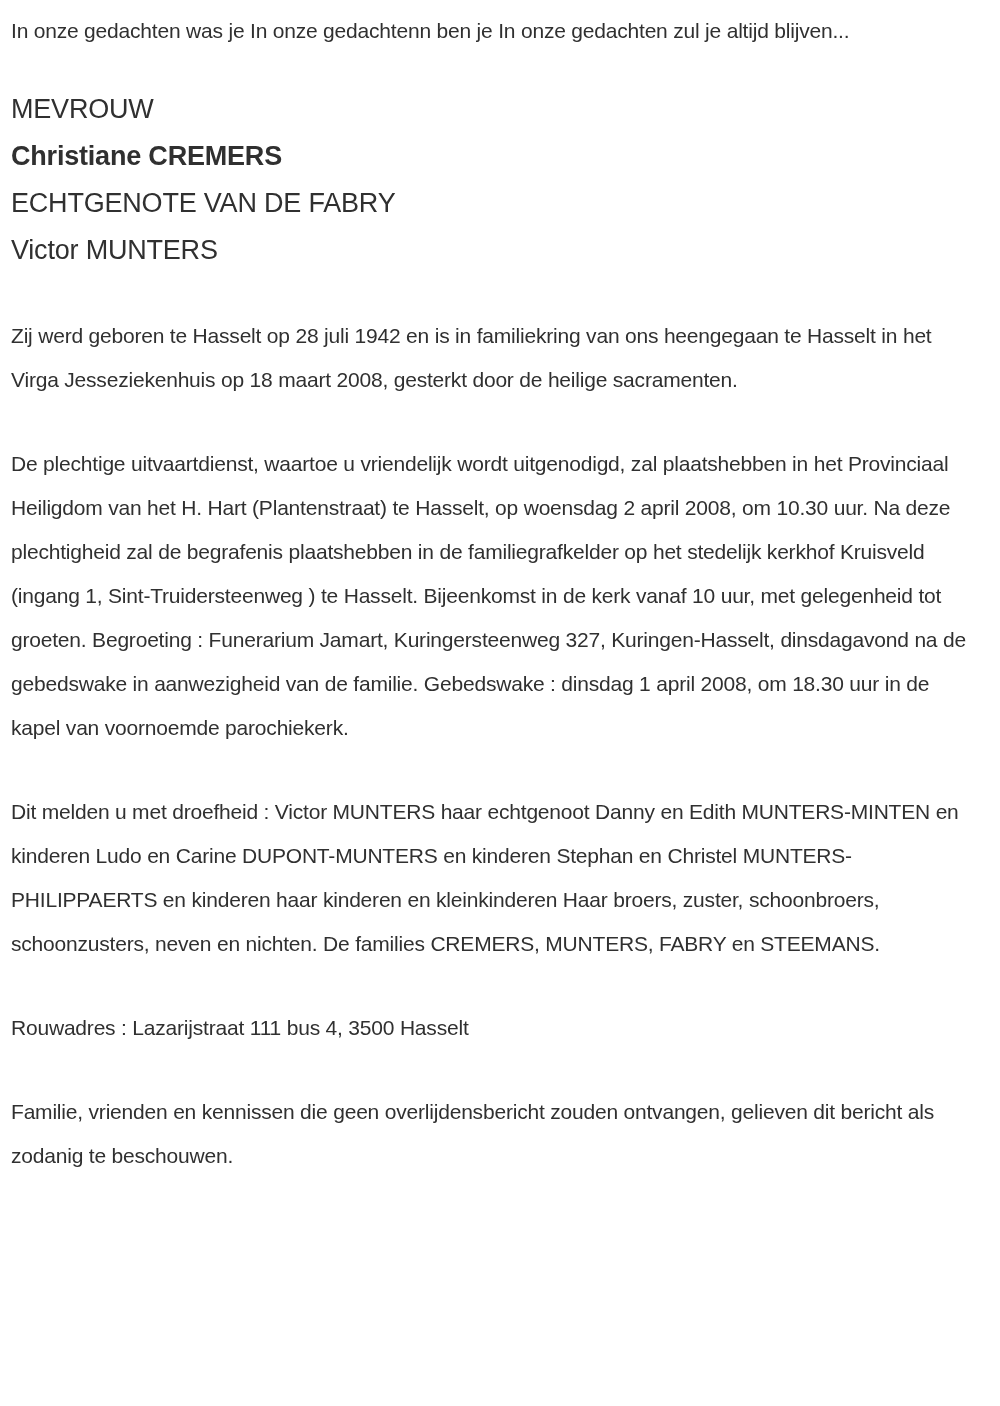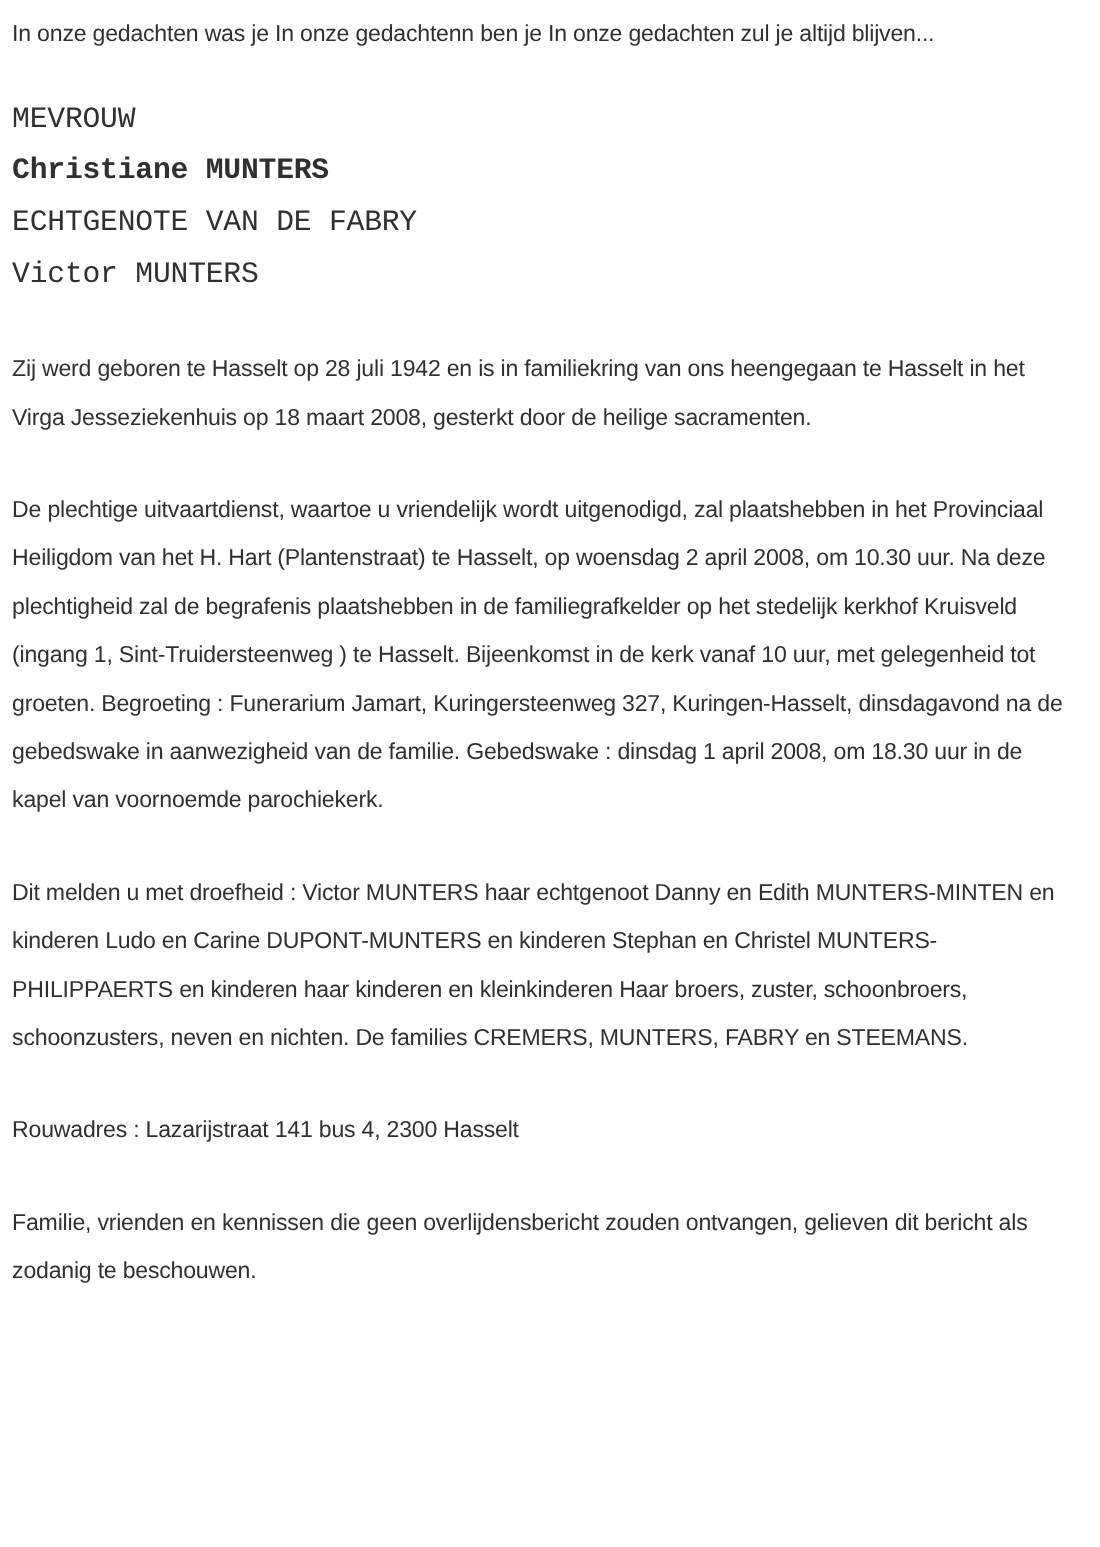--- a/index.html
+++ b/index.html
@@ -26,49 +26,48 @@
     font-weight: 400;
   }
   .deceased-header {
     margin: 0 0 48px 0;
   }
   .deceased-header .hline {
     margin: 0 0 15px 0;
     font-size: 27px;
     line-height: 32px;
     letter-spacing: -0.2px;
-    font-family: Liberation Mono, monospace;
   }
   .deceased-header .hline:last-child {
     margin-bottom: 16px;
   }
   .bold {
     font-weight: 700;
   }
   .last {
     margin-bottom: 16px;
   }
 </style>
 </head>
 <body style="color: rgb(48, 48, 48); background: rgb(255, 255, 255);">
 
 <main class="document">
 
   <p class="para">In onze gedachten was je In onze gedachtenn ben je In onze gedachten zul je altijd blijven...</p>
 
   <section class="deceased-header">
     <p class="hline">MEVROUW</p>
-    <p class="hline bold">Christiane MUNTERS</p>
+    <p class="hline bold">Christiane CREMERS</p>
     <p class="hline">ECHTGENOTE VAN DE FABRY</p>
     <p class="hline">Victor MUNTERS</p>
   </section>
 
   <p class="para">Zij werd geboren te Hasselt op 28 juli 1942 en is in familiekring van ons heengegaan te Hasselt in het Virga Jesseziekenhuis op 18 maart 2008, gesterkt door de heilige sacramenten.</p>
 
   <p class="para">De plechtige uitvaartdienst, waartoe u vriendelijk wordt uitgenodigd, zal plaatshebben in het Provinciaal Heiligdom van het H. Hart (Plantenstraat) te Hasselt, op woensdag 2 april 2008, om 10.30 uur. Na deze plechtigheid zal de begrafenis plaatshebben in de familiegrafkelder op het stedelijk kerkhof Kruisveld (ingang 1, Sint-Truidersteenweg ) te Hasselt. Bijeenkomst in de kerk vanaf 10 uur, met gelegenheid tot groeten. Begroeting : Funerarium Jamart, Kuringersteenweg 327, Kuringen-Hasselt, dinsdagavond na de gebedswake in aanwezigheid van de familie. Gebedswake : dinsdag 1 april 2008, om 18.30 uur in de kapel van voornoemde parochiekerk.</p>
 
   <p class="para">Dit melden u met droefheid : Victor MUNTERS haar echtgenoot Danny en Edith MUNTERS-MINTEN en kinderen Ludo en Carine DUPONT-MUNTERS en kinderen Stephan en Christel MUNTERS-PHILIPPAERTS en kinderen haar kinderen en kleinkinderen Haar broers, zuster, schoonbroers, schoonzusters, neven en nichten. De families CREMERS, MUNTERS, FABRY en STEEMANS.</p>
 
-  <p class="para">Rouwadres : Lazarijstraat 141 bus 4, 2300 Hasselt</p>
+  <p class="para">Rouwadres : Lazarijstraat 111 bus 4, 3500 Hasselt</p>
 
   <p class="para last">Familie, vrienden en kennissen die geen overlijdensbericht zouden ontvangen, gelieven dit bericht als zodanig te beschouwen.</p>
 
 </main>
 
 </body></html>

